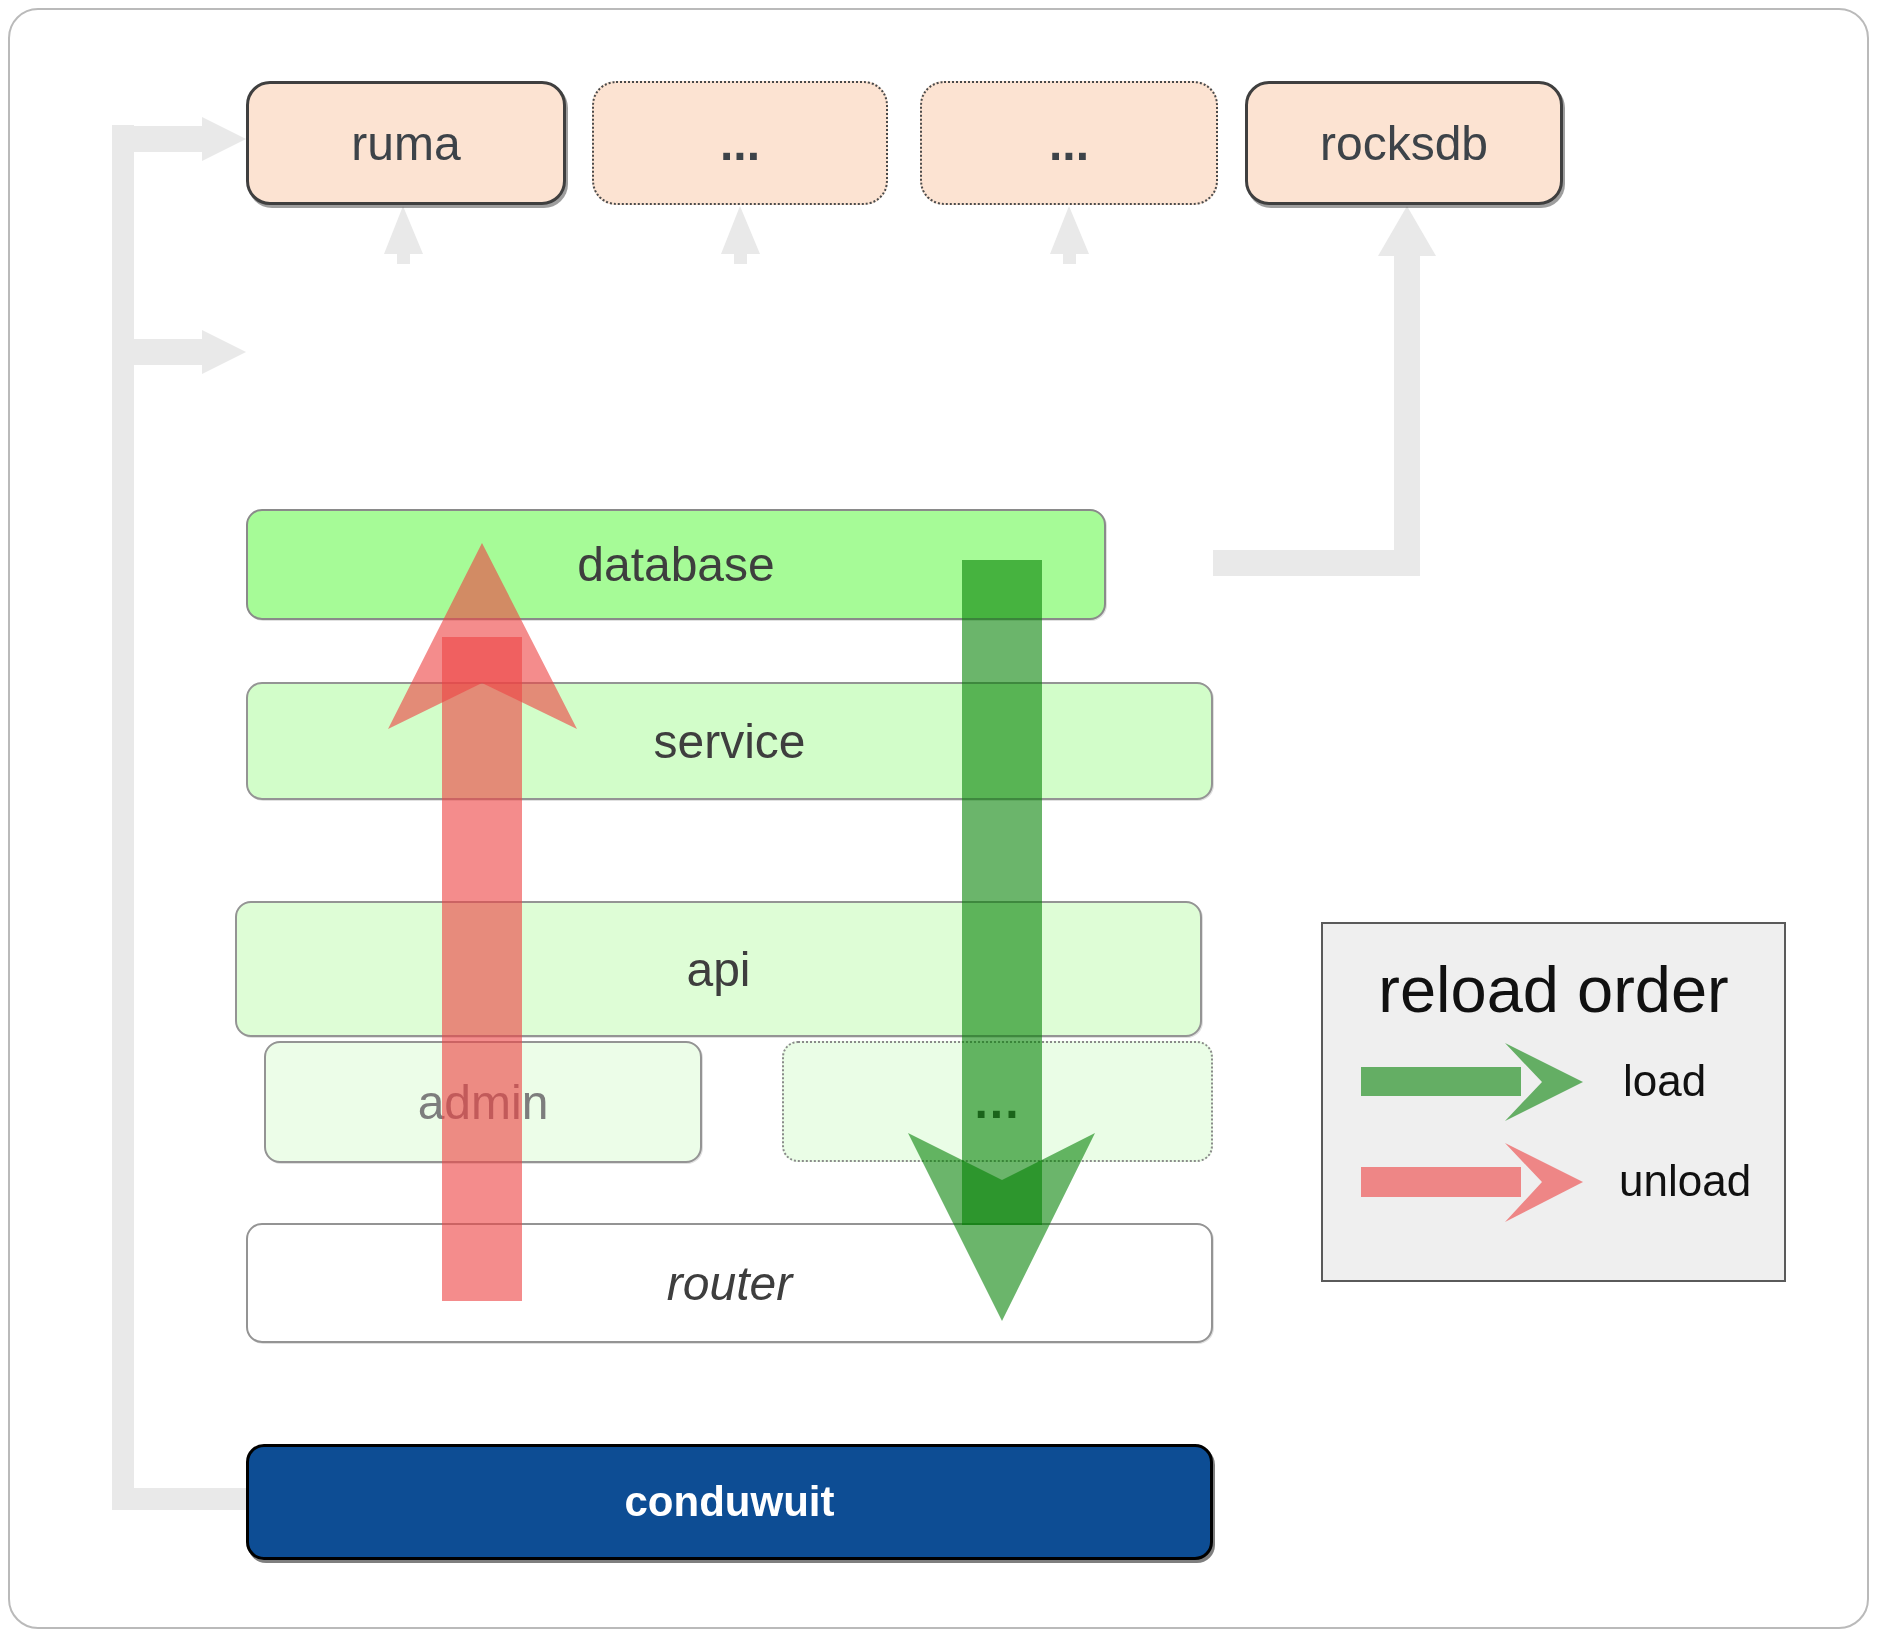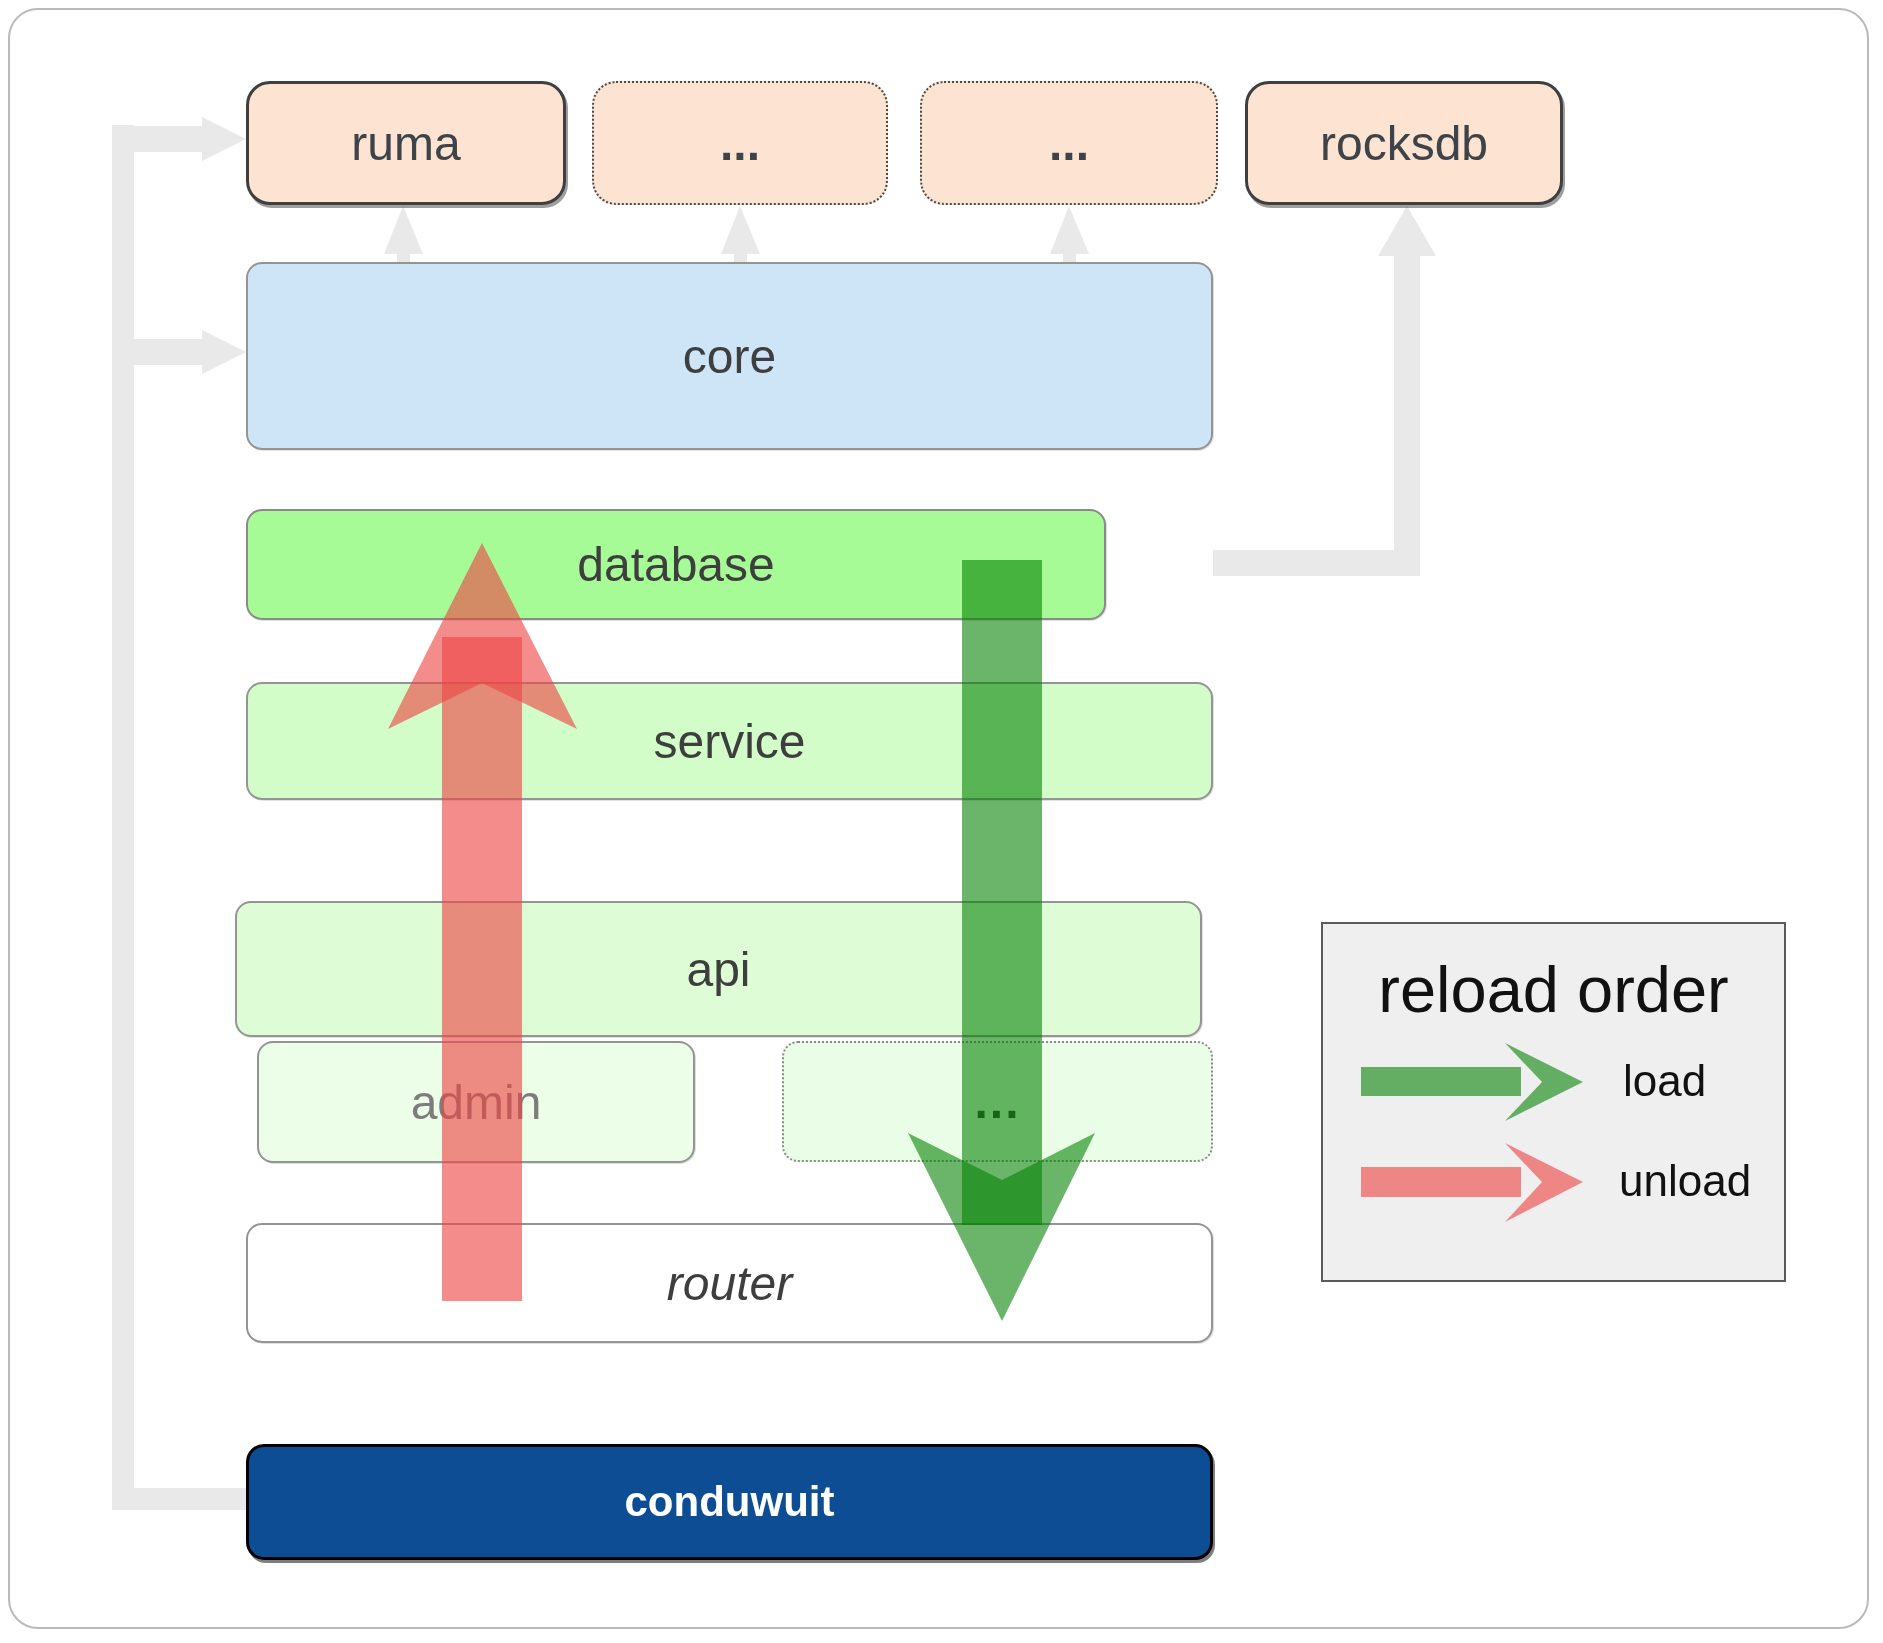--- a/index.html
+++ b/index.html
@@ -16,21 +16,21 @@
        border-radius:24px;box-shadow:2px 3px 0 rgba(40,40,40,0.45);color:#3d4349;}
   .dep.dotted{border:2px dotted #4a4a4a;box-shadow:none;font-weight:bold;}
   .n-ruma{left:246px;top:81px;width:320px;height:124px;}
   .n-dep1{left:592px;top:81px;width:296px;height:124px;}
   .n-dep2{left:920px;top:81px;width:298px;height:124px;}
   .n-rocksdb{left:1245px;top:81px;width:318px;height:124px;}
   .n-core{left:246px;top:262px;width:967px;height:188px;background:var(--c-core_fill,#cee5f7);}
   .n-database{left:246px;top:509px;width:860px;height:111px;background:var(--c-database_fill,#a6fb97);border-color:#8a8a8a;}
   .n-service{left:246px;top:682px;width:967px;height:118px;background:var(--c-service_fill,#d2fdc9);}
   .n-api{left:235px;top:861px;width:967px;height:136px;background:var(--c-api_fill,#defdd6);margin-top:40px;}
-  .n-admin{left:257px;top:1041px;width:438px;height:122px;background:var(--c-admin_fill,#ecfde8);
+  .n-admin{left:264px;top:1041px;width:438px;height:122px;background:var(--c-admin_fill,#ecfde8);
            color:var(--c-faded_label,#7d7d7d);}
   .n-svcdots{left:782px;top:1041px;width:431px;height:121px;background:var(--c-ellipsis_fill,#eafde6);
              border:2px dotted #8a8a8a;box-shadow:none;font-weight:bold;letter-spacing:2px;}
   .n-router{left:246px;top:1223px;width:967px;height:120px;background:var(--c-router_fill,#ffffff);font-style:italic;}
   .n-conduwuit{left:246px;top:1444px;width:967px;height:116px;background:var(--c-conduwuit_fill,#0d4d94);
                border:3px solid #000000;border-radius:18px;box-shadow:2px 3px 0 rgba(0,0,0,0.5);
                color:#ffffff;font-weight:bold;font-size:42px;}
   .legend{position:absolute;left:1321px;top:922px;width:465px;height:360px;box-sizing:border-box;
           background:var(--c-legend_bg,#efefef);border:2px solid var(--c-legend_border,#5a5a5a);}
   .legend-title{position:absolute;left:0;top:28px;width:100%;text-align:center;
@@ -77,23 +77,20 @@
   <div class="node dep dotted n-dep1">
     <span class="lbl">...</span>
   </div>
   <div class="node dep dotted n-dep2">
     <span class="lbl">...</span>
   </div>
   <div class="node dep n-rocksdb">
     <span class="lbl">rocksdb</span>
   </div>
 
-  <div class="node n-core">
-    <span class="lbl">core</span>
-  </div>
   <div class="node n-database">
     <span class="lbl">database</span>
   </div>
   <div class="node n-service">
     <span class="lbl">service</span>
   </div>
   <div class="node n-api">
     <span class="lbl">api</span>
   </div>
   <div class="node n-admin">

